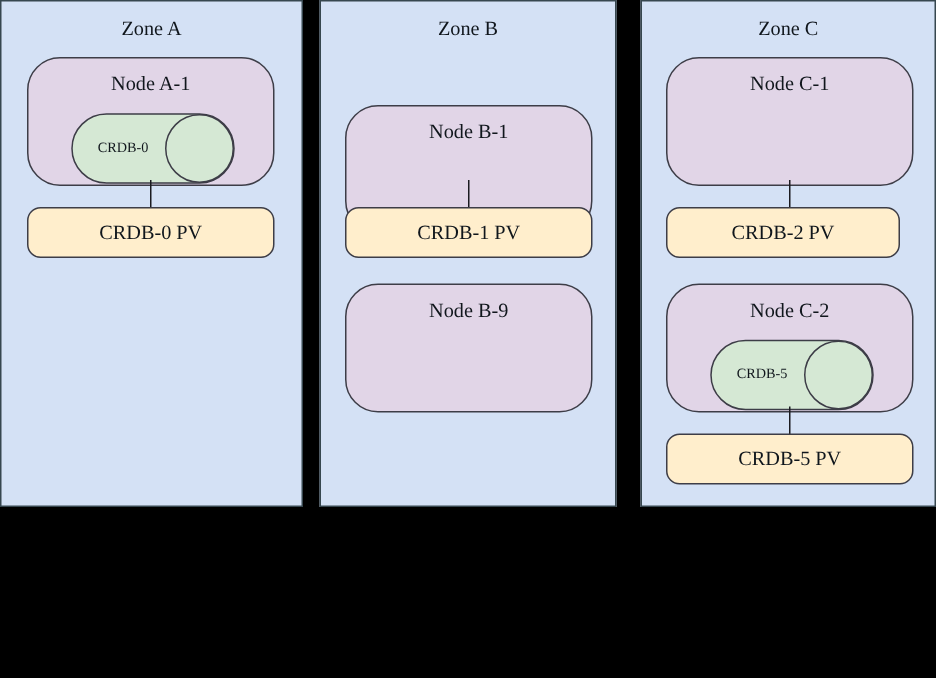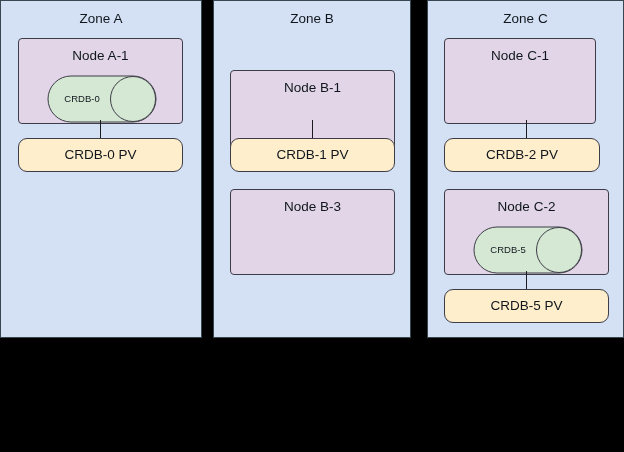--- a/index.html
+++ b/index.html
@@ -7,21 +7,21 @@
     margin: 0;
     padding: 0;
     background: #000000;
   }
   #canvas {
     position: relative;
     width: 624px;
     height: 452px;
     background: #000000;
     overflow: hidden;
-    font-family: Liberation Sans, sans-serif;
+    font-family: Liberation Serif, serif;
   }
   .zone {
     position: absolute;
     background: #d4e1f5;
     border: 1px solid #37474f;
     box-sizing: border-box;
   }
   .zone-title {
     position: absolute;
     left: 0;
@@ -29,21 +29,21 @@
     top: 10px;
     text-align: center;
     font-size: 13.5px;
     color: #10161c;
     line-height: 16px;
   }
   .node {
     position: absolute;
     background: #e1d5e7;
     border: 1px solid #3d3d47;
-    border-radius: 4px;
+    border-radius: 22px;
     box-sizing: border-box;
   }
   .node-title {
     position: absolute;
     left: 0;
     right: 0;
     top: 9px;
     text-align: center;
     font-size: 13.5px;
     color: #10161c;
@@ -122,28 +122,28 @@
 
     </div>
 
     <div class="connector" style="left:98px; top:119px; height:20px;"></div>
 
     <div class="pv" style="left:16px; top:137px; width:165px; height:34px;">
       <span class="pv-label">CRDB-1 PV</span>
     </div>
 
     <div class="node" style="left:16px; top:188px; width:165px; height:86px;">
-      <div class="node-title">Node B-3</div>
+      <div class="node-title">Node B-9</div>
     </div>
   </div>
 
   <div class="zone" style="left:427px; top:0px; width:197px; height:338px;">
     <div class="zone-title">Zone C</div>
 
-    <div class="node" style="left:16px; top:37px; width:152px; height:86px;">
+    <div class="node" style="left:16px; top:37px; width:165px; height:86px;">
       <div class="node-title">Node C-1</div>
 
     </div>
 
     <div class="connector" style="left:98px; top:119px; height:20px;"></div>
 
     <div class="pv" style="left:16px; top:137px; width:156px; height:34px;">
       <span class="pv-label">CRDB-2 PV</span>
     </div>
 

